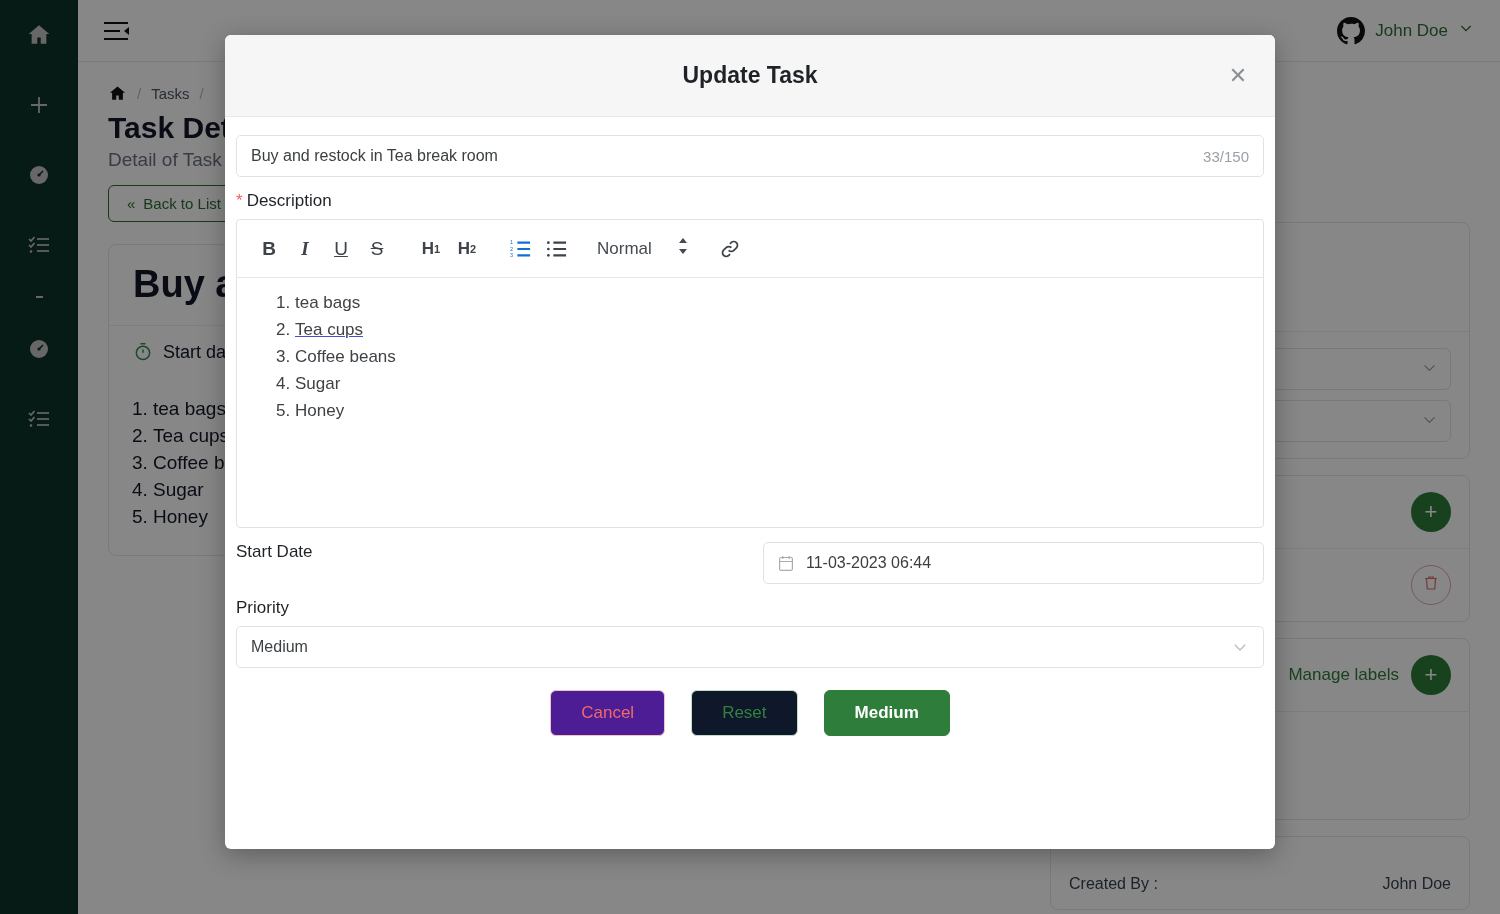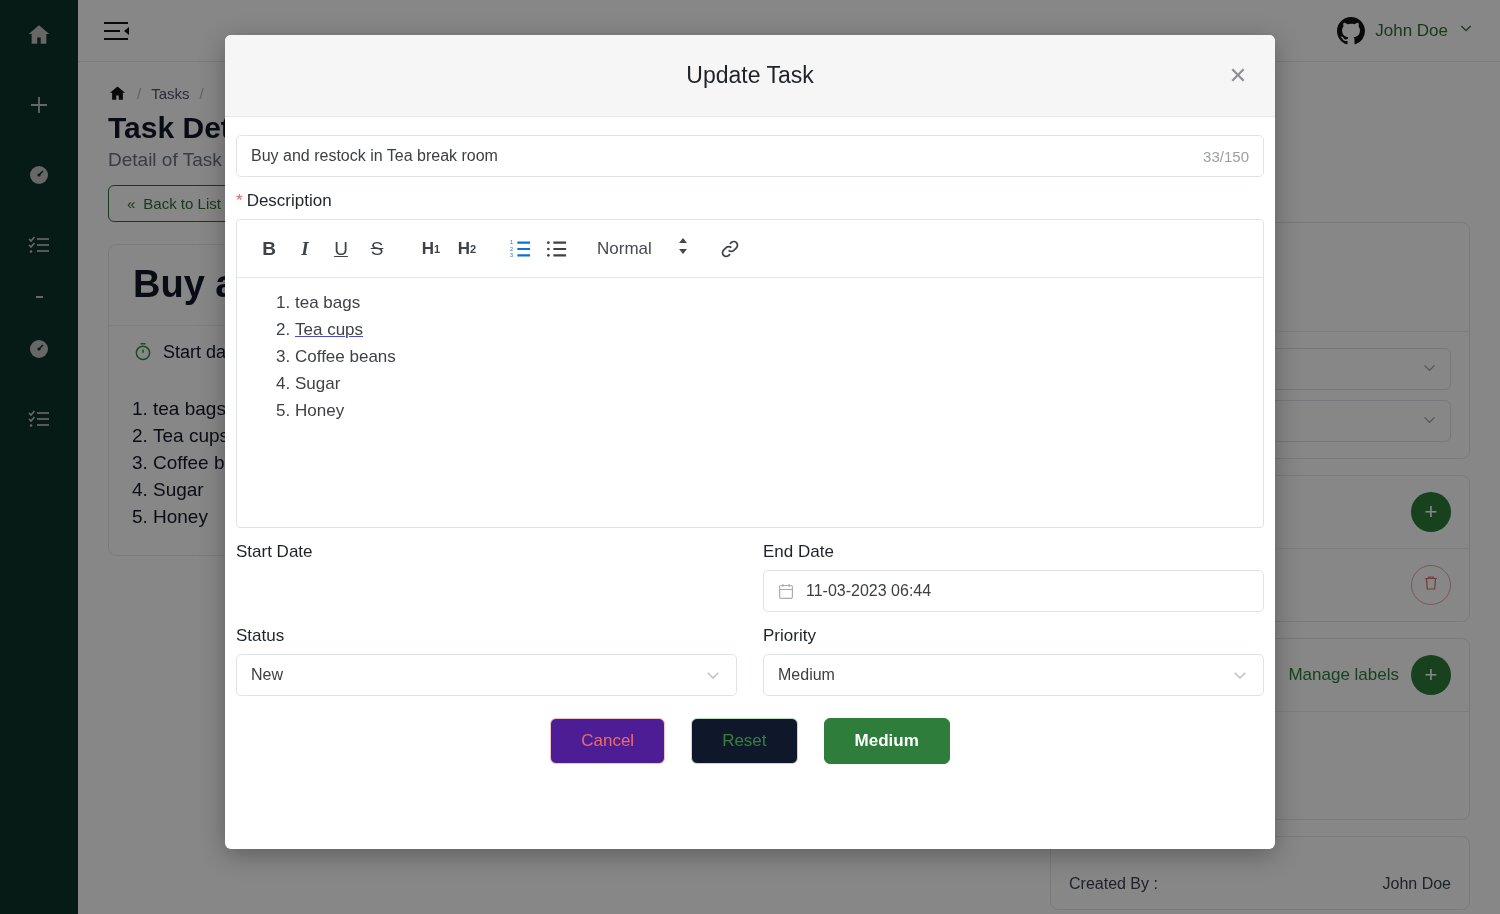--- a/index.html
+++ b/index.html
@@ -141,21 +141,21 @@
     z-index: 20;
     display:flex; flex-direction:column;
     overflow:hidden;
   }
   .m-head {
     height:82px; background:#f6f6f6;
     border-bottom:1px solid #e9e9e9;
     display:flex; align-items:center; justify-content:center;
     position:relative;
   }
-  .m-title { font-size:23px; font-weight:400; color:#1f2328; }
+  .m-title { font-size:23px; font-weight:700; color:#1f2328; }
   .m-close {
     position:absolute; right:22px; top:50%; transform:translateY(-50%);
     width:30px; height:30px; display:flex; align-items:center; justify-content:center;
     color:#8b9096; font-size:22px; cursor:pointer; line-height:1;
   }
   .m-body { padding: 18px 11px 0 11px; flex:1 1 auto; }
 
   .f-label { font-size:17px; color:#1f2328; font-weight:400; margin-bottom:8px; }
   .req { color:#f06262; margin-right:4px; }
   .f-group { margin-bottom:14px; }
@@ -500,45 +500,33 @@
           </ol>
         </div>
       </div>
     </div>
 
     <div class="two-col">
       <div>
         <div class="f-label">Start Date</div>
       </div>
       <div>
-        <div class="f-label">End Date</div>
         <div class="inp">
           <span class="cal">
             <svg width="16" height="17" viewBox="0 0 20 21" fill="none" stroke="currentColor" stroke-width="1.5">
                 <rect x="2" y="3" width="16" height="16" rx="1.5"></rect>
                 <path d="M2 8h16M6 1v4M14 1v4"></path>
               </svg>
           </span>
           <span>11-03-2023 06:44</span>
         </div>
       </div>
     </div>
 
     <div class="two-col">
-      <div>
-        <div class="f-label">Status</div>
-        <div class="inp">
-          <span>New</span>
-          <span class="chev">
-            <svg width="18" height="18" viewBox="0 0 24 24" fill="none" stroke="currentColor" stroke-width="1.7">
-                <path d="M5 9l7 7 7-7"></path>
-              </svg>
-          </span>
-        </div>
-      </div>
       <div>
         <div class="f-label">Priority</div>
         <div class="inp">
           <span>Medium</span>
           <span class="chev">
             <svg width="18" height="18" viewBox="0 0 24 24" fill="none" stroke="currentColor" stroke-width="1.7">
                 <path d="M5 9l7 7 7-7"></path>
               </svg>
           </span>
         </div>

